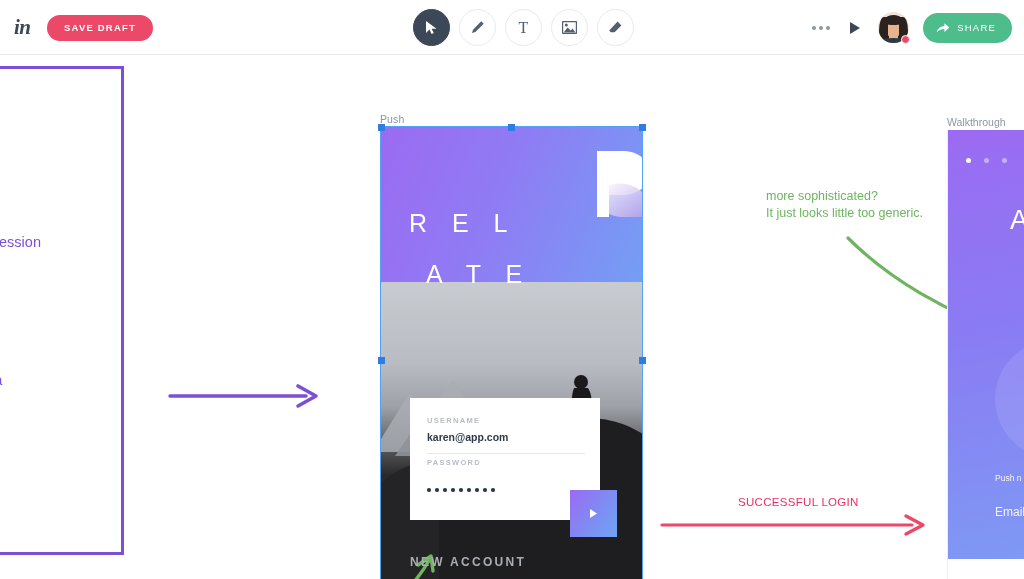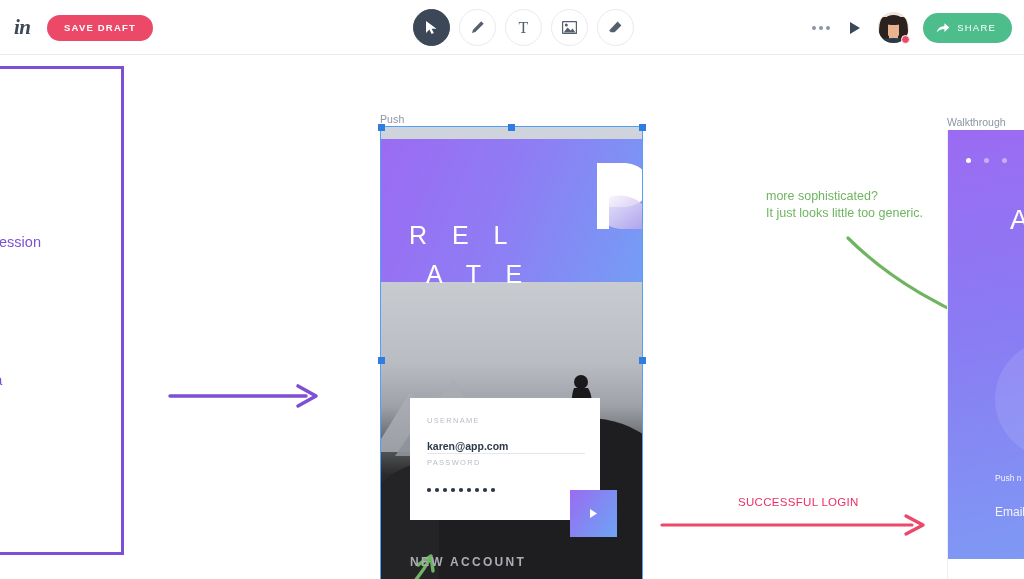--- a/index.html
+++ b/index.html
@@ -100,21 +100,20 @@
   }
   .screen-login {
     position: absolute; left: 381px; top: 72px;
     width: 261px; height: 466px;
     background: #cfd4dc; overflow: hidden;
     outline: 1px solid #53a0f7;
   }
   .login-top {
     position: absolute; left: 0; top: 0; width: 292px; height: 155px;
     background: linear-gradient(112deg, #9b6bf2 0%, #8f7cf4 42%, #6fa4f5 100%);
-    margin-top: 12px;
   }
   .relate-1 { position: absolute; left: 28px; top: 82px; font-size: 25px; color: #ffffff; letter-spacing: 9px; font-weight: 400; }
   .relate-2 { position: absolute; left: 45px; top: 133px; font-size: 25px; color: #ffffff; letter-spacing: 9px; font-weight: 400; z-index: 3; }
   .r-logo { position: absolute; right: 18px; top: 22px; width: 62px; height: 70px; }
 
   .login-photo {
     position: absolute; left: 0; top: 155px; width: 261px; height: 311px;
     background: linear-gradient(180deg, #c8cbd0 0%, #b9bcc2 26%, #9ea2a8 40%, #2a2a2b 62%, #151516 100%);
     overflow: hidden;
   }
@@ -136,21 +135,21 @@
     position: absolute; left: -30px; top: 178px; width: 180px; height: 150px;
     background: #242427; border-radius: 50% 50% 0 0 / 60% 40% 0 0;
   }
   .person { position: absolute; left: 168px; top: 92px; width: 52px; height: 62px; }
 
   .login-form {
     position: absolute; left: 29px; top: 271px;
     width: 190px; height: 122px; background: #ffffff;
     z-index: 5;
   }
-  .fld-label { position: absolute; font-size: 7.5px; letter-spacing: 1.3px; color: #b8bdc6; font-weight: 400; }
+  .fld-label { position: absolute; font-size: 7.5px; letter-spacing: 1.3px; color: #b8bdc6; font-weight: 700; }
   .fld-value { position: absolute; font-size: 10.5px; color: #2f3a48; font-weight: 700; }
   .fld-rule { position: absolute; left: 17px; width: 158px; height: 1px; background: #e4e7ec; }
   .dots-pw { position: absolute; left: 17px; top: 90px; display: flex; gap: 4.5px; }
   .dots-pw i { width: 3.5px; height: 3.5px; border-radius: 50%; background: #2f3a48; display: block; }
 
   .submit-btn {
     position: absolute; left: 189px; top: 363px;
     width: 47px; height: 47px;
     background: linear-gradient(125deg, #9b6bf2 0%, #7f8cf3 55%, #6fa4f5 100%);
     z-index: 6; display: flex; align-items: center; justify-content: center;
@@ -324,21 +323,21 @@
           <path d="M25 14 C22 22 22 32 26 38 L40 38 C44 30 43 20 39 14 Z" fill="#1a1a1c"></path>
           <path d="M26 36 C16 42 8 50 4 56 L12 58 C18 50 26 44 34 42 Z" fill="#1a1a1c"></path>
           <path d="M30 36 C26 44 22 50 18 55 L26 56 C32 50 38 44 40 38 Z" fill="#1a1a1c"></path>
         </svg>
       </div>
 
       <div class="relate-2">A T E</div>
 
       <div class="login-form">
         <div class="fld-label" style="left:17px; top:18px;">USERNAME</div>
-        <div class="fld-value" style="left:17px; top:33px;margin-top:9px;">karen@app.com</div>
+        <div class="fld-value" style="left:17px; top:33px;">karen@app.com</div>
         <div class="fld-rule" style="top:55px;"></div>
         <div class="fld-label" style="left:17px; top:60px;">PASSWORD</div>
         <div class="dots-pw">
           <i></i>
             <i></i>
             <i></i>
           <i></i>
             <i></i>
             <i></i>
           <i></i>

